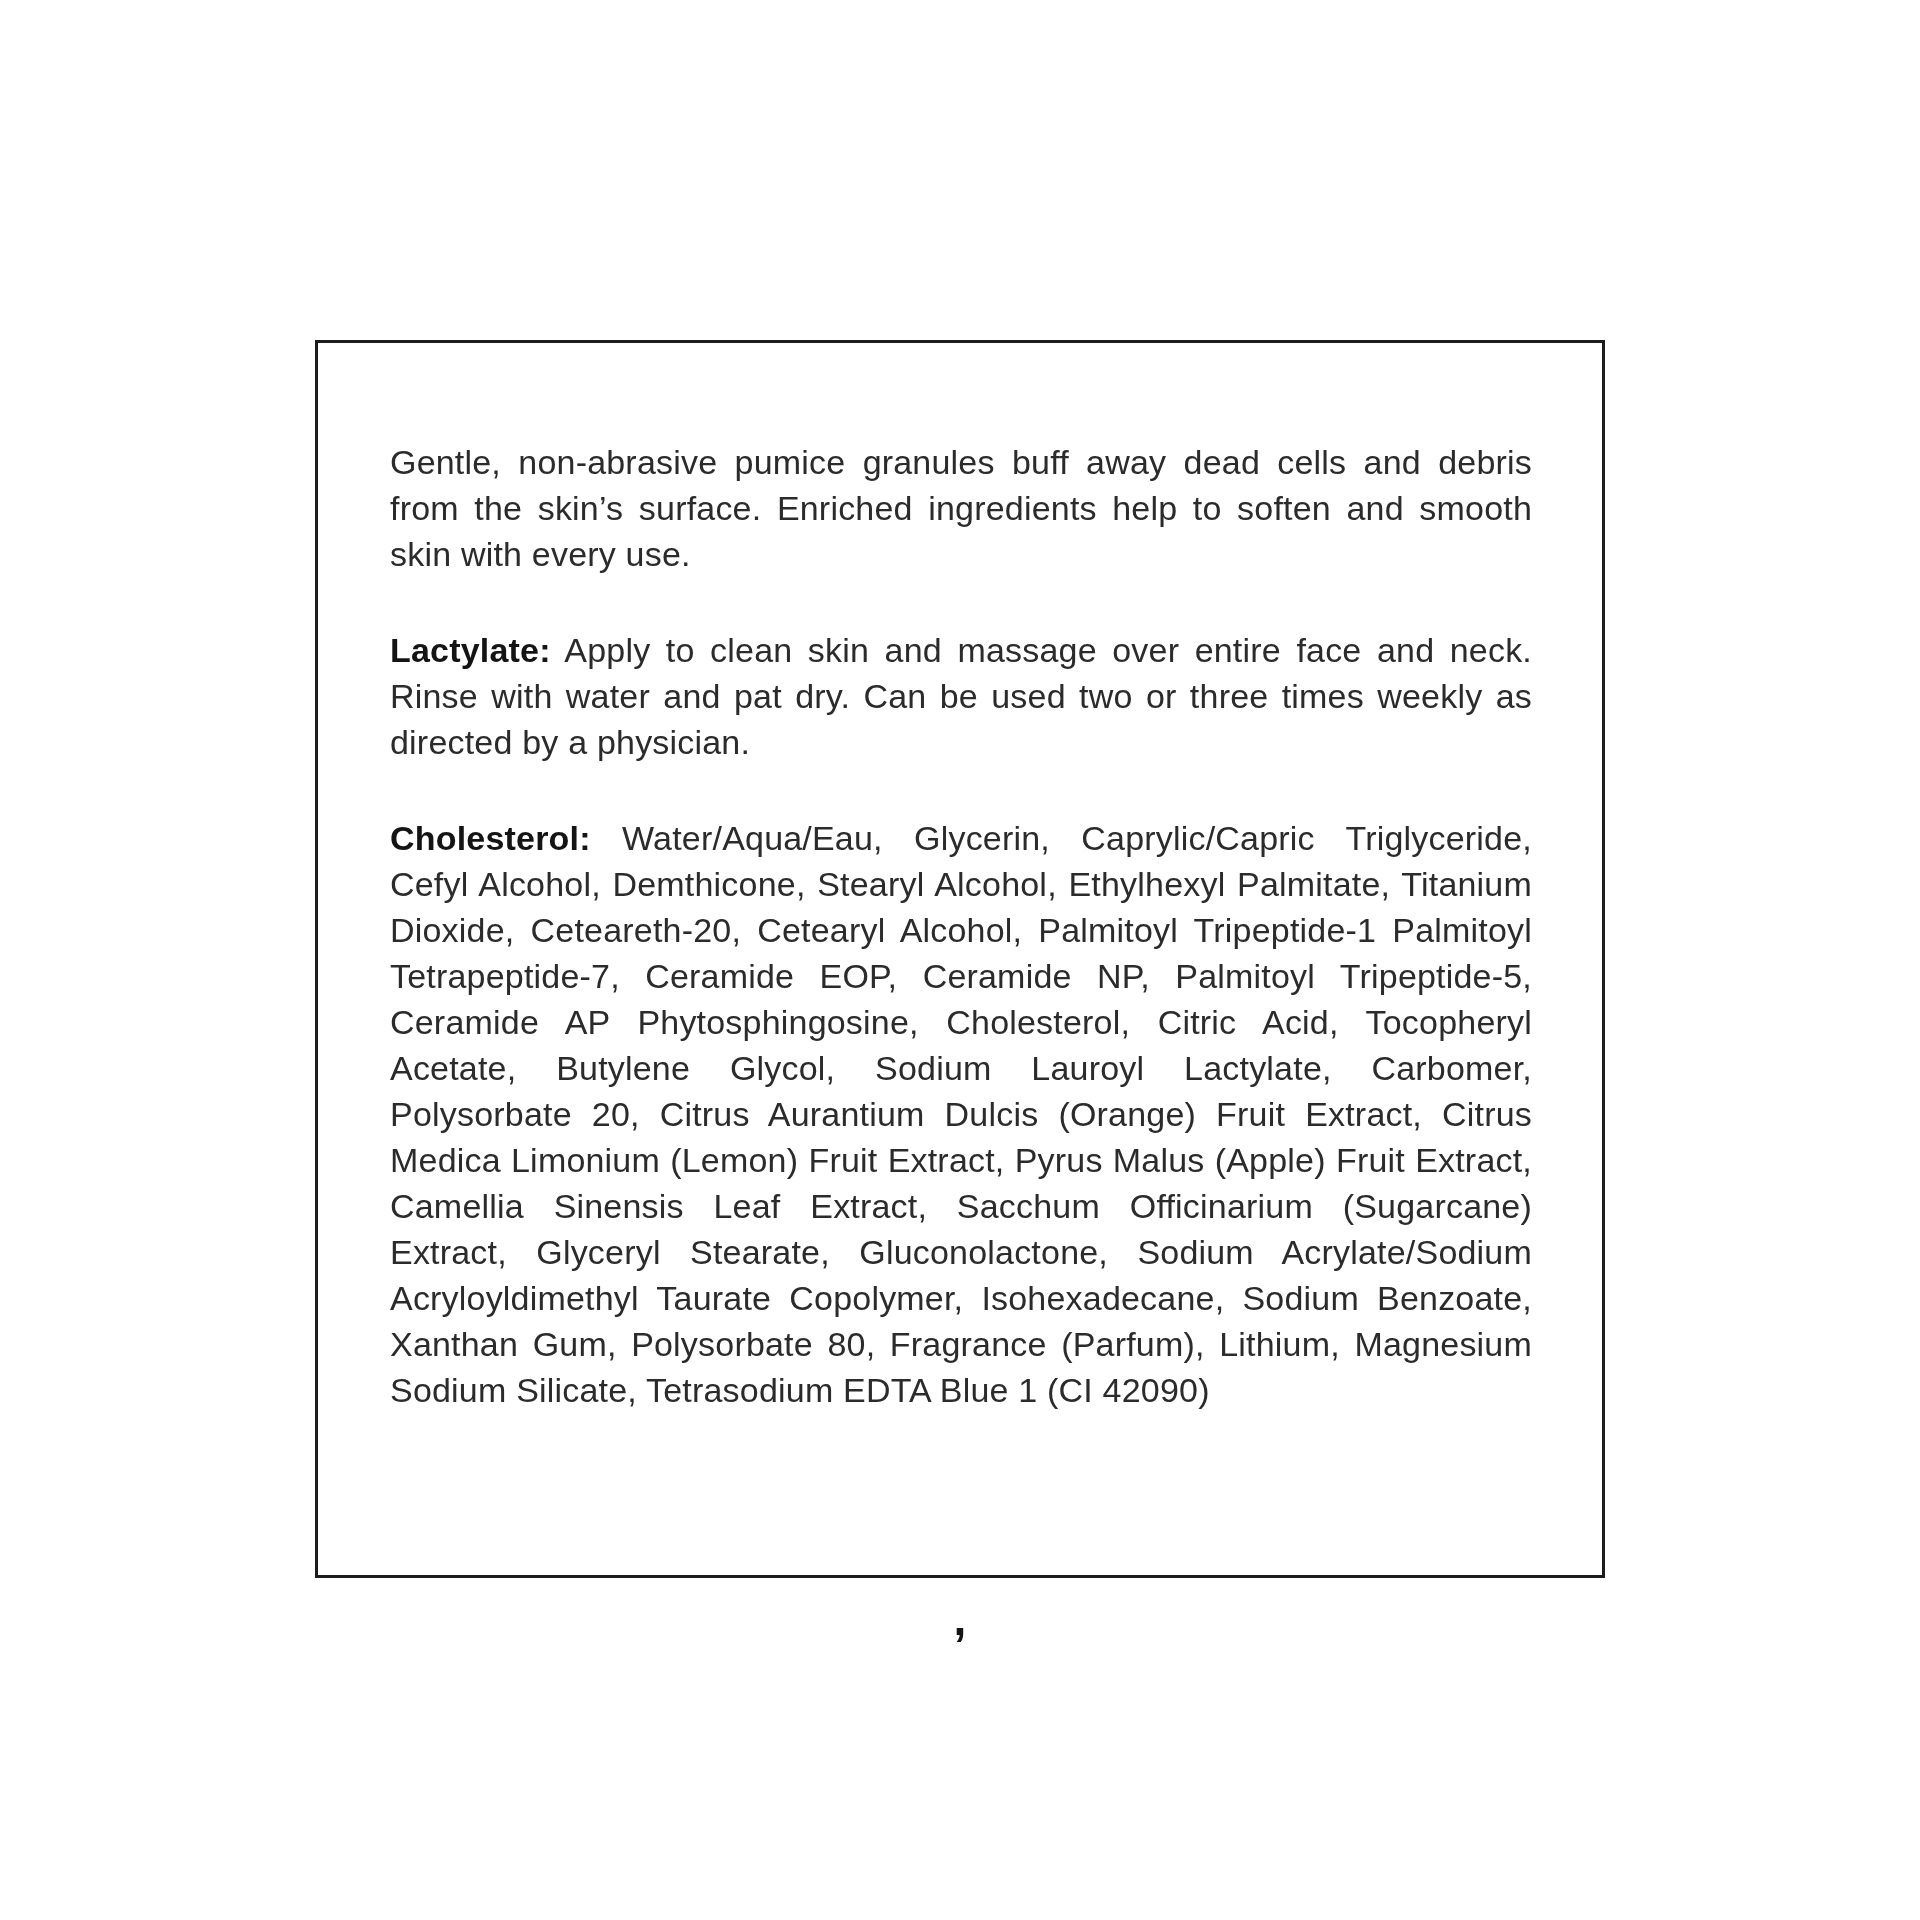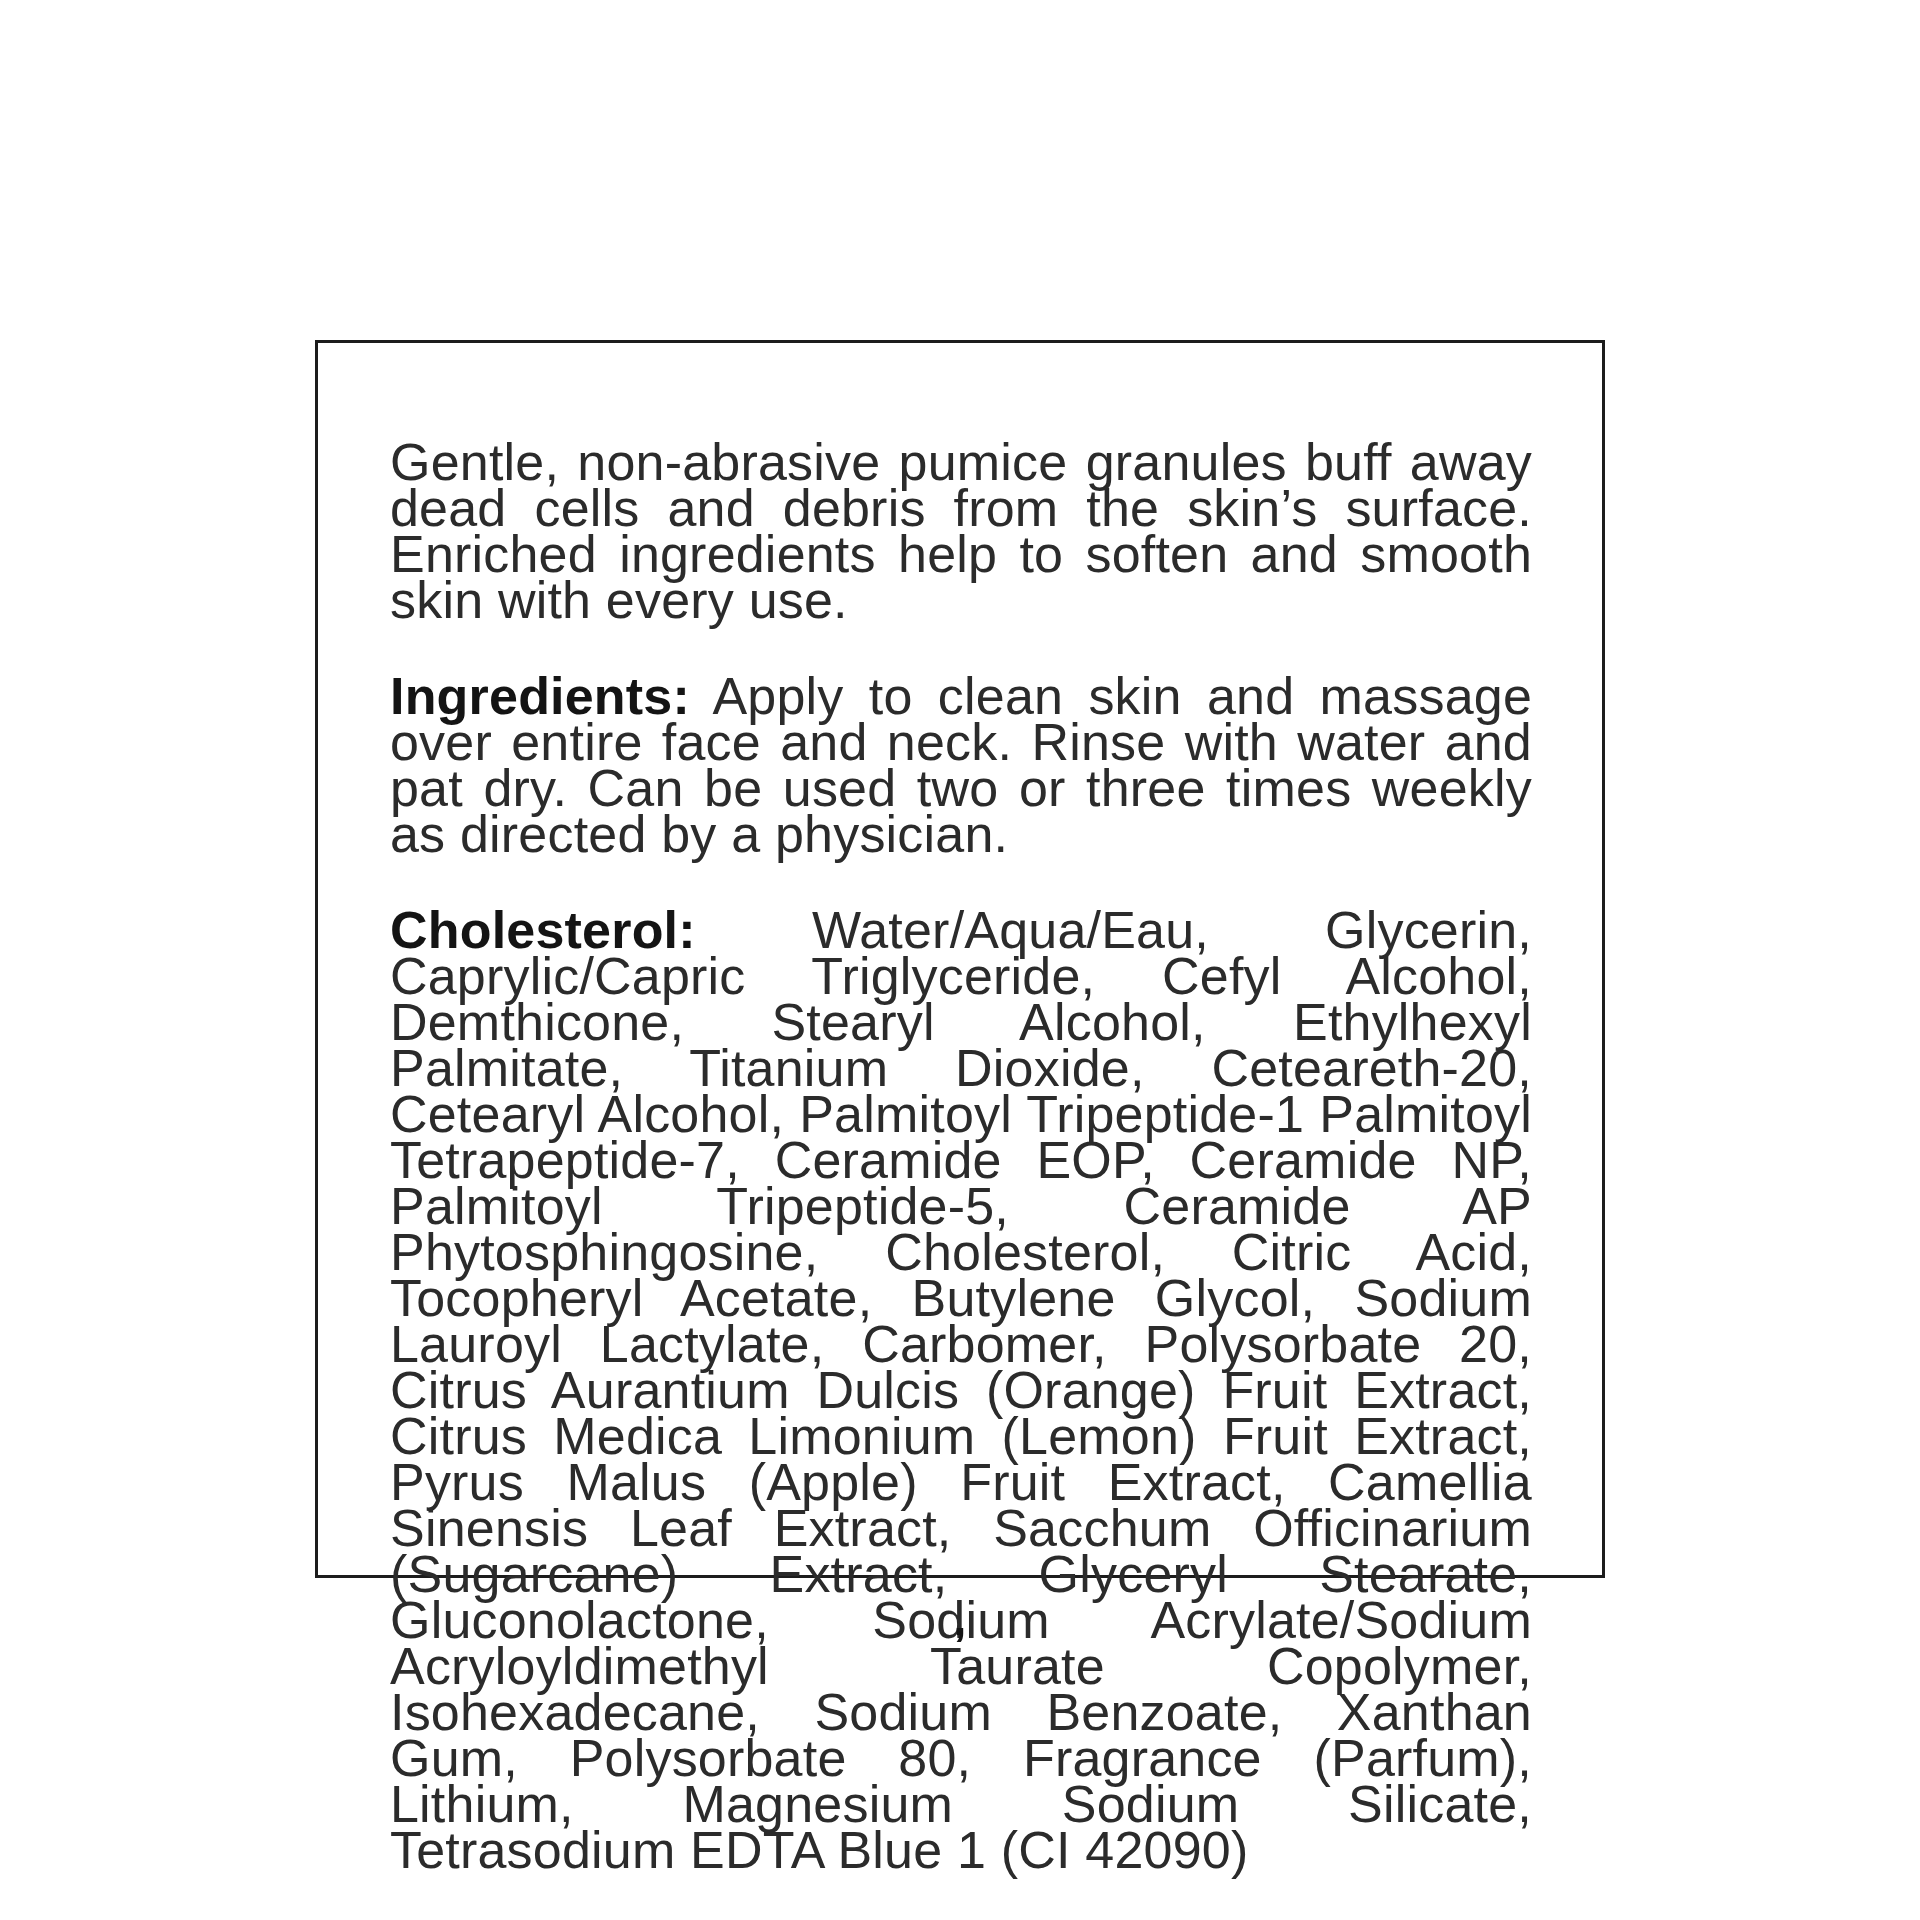--- a/index.html
+++ b/index.html
@@ -27,21 +27,21 @@
   }
   .label-content {
     position: absolute;
     left: 72px;
     right: 70px;
     top: 96px;
     bottom: 0;
   }
   .para {
     margin: 0 0 50px 0;
-    font-size: 52px;
+    font-size: 34px;
     line-height: 46px;
     font-weight: 400;
     letter-spacing: 0.2px;
     text-align: justify;
     color: #2b2b2b;
   }
   .para:last-child {
     margin-bottom: 0;
   }
   .bold-label {
@@ -62,21 +62,21 @@
 </style>
 </head>
 <body>
 
 <div class="label-box">
   <div class="label-content">
 
     <p class="para">Gentle, non-abrasive pumice granules buff away dead cells and debris from the skin’s surface. Enriched ingredients help to soften and smooth skin with every use.</p>
 
     <p class="para">
-      <span class="bold-label">Ingredients:</span>
+      <span class="bold-label">Lactylate:</span>
       <span>Apply to clean skin and massage over entire face and neck. Rinse with water and pat dry. Can be used two or three times weekly as directed by a physician.</span>
     </p>
 
     <p class="para">
       <span class="bold-label">Cholesterol:</span>
       <span>Water/Aqua/Eau, Glycerin, Caprylic/Capric Triglyceride, Cefyl Alcohol, Demthicone, Stearyl Alcohol, Ethylhexyl Palmitate, Titanium Dioxide, Ceteareth-20, Cetearyl Alcohol, Palmitoyl Tripeptide-1 Palmitoyl Tetrapeptide-7, Ceramide EOP, Ceramide NP, Palmitoyl Tripeptide-5, Ceramide AP Phytosphingosine, Cholesterol, Citric Acid, Tocopheryl Acetate, Butylene Glycol, Sodium Lauroyl Lactylate, Carbomer, Polysorbate 20, Citrus Aurantium Dulcis (Orange) Fruit Extract, Citrus Medica Limonium (Lemon) Fruit Extract, Pyrus Malus (Apple) Fruit Extract, Camellia Sinensis Leaf Extract, Sacchum Officinarium (Sugarcane) Extract, Glyceryl Stearate, Gluconolactone, Sodium Acrylate/Sodium Acryloyldimethyl Taurate Copolymer, Isohexadecane, Sodium Benzoate, Xanthan Gum, Polysorbate 80, Fragrance (Parfum), Lithium, Magnesium Sodium Silicate, Tetrasodium EDTA Blue 1 (CI 42090)</span>
     </p>
 
   </div>
 </div>

